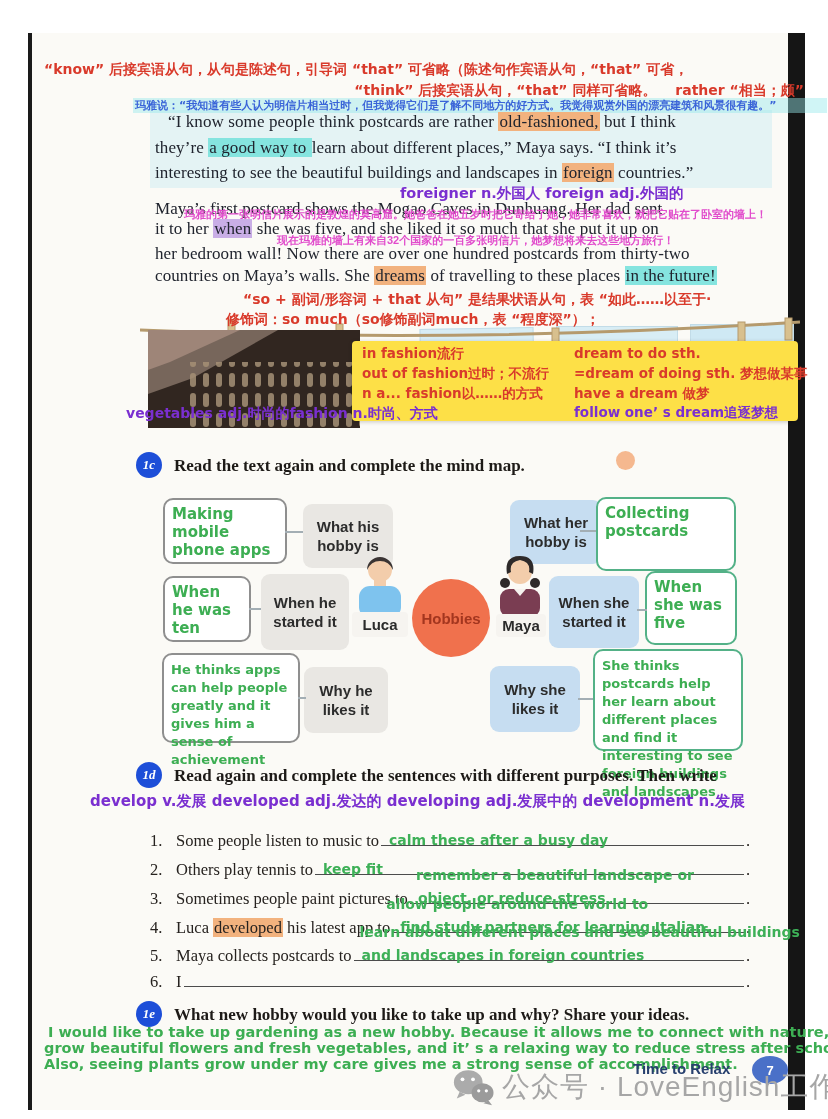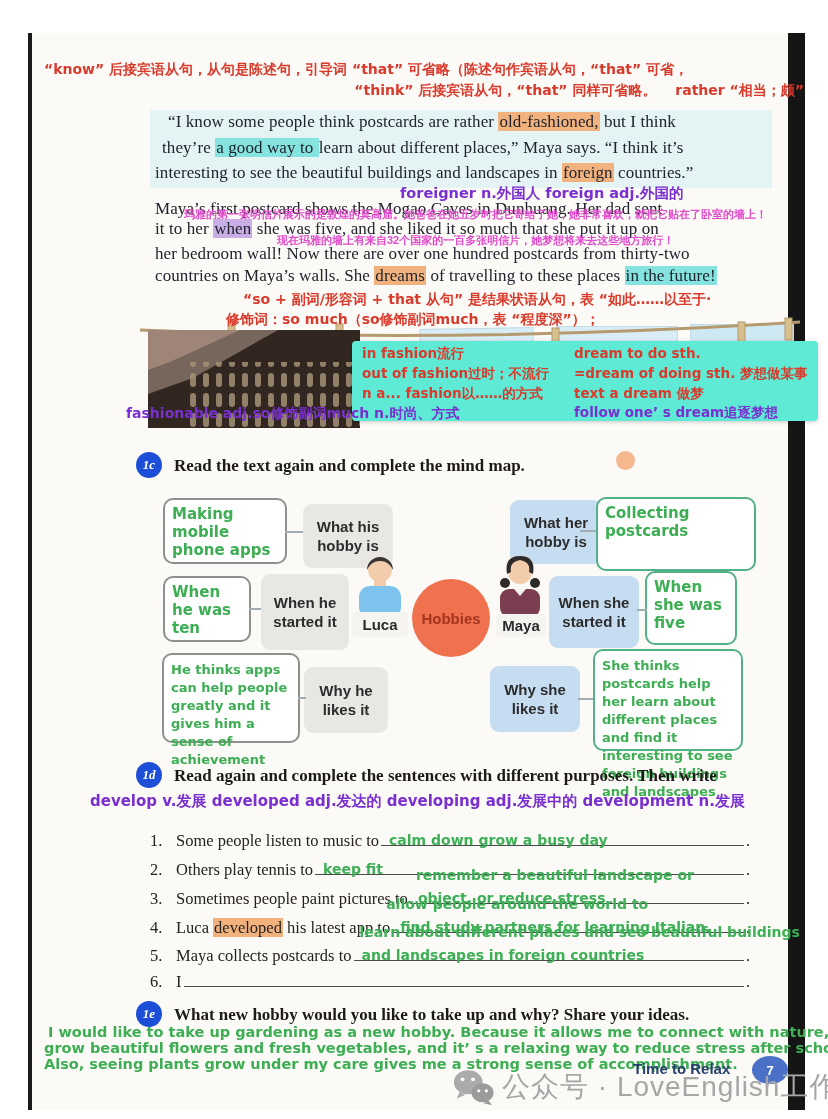--- a/index.html
+++ b/index.html
@@ -20,21 +20,21 @@
   .purple-ink{color:#7a2fd0;font-weight:700;font-family:"DejaVu Sans",sans-serif;}
   .green-ink{color:#3dae53;font-weight:700;font-family:"DejaVu Sans",sans-serif;}
 
   .note-red-1{left:44px;top:59px;width:760px;font-size:14px;line-height:20px;}
   .note-red-2{left:44px;top:80px;width:760px;font-size:14px;line-height:20px;text-align:right;}
   .note-blue{left:133px;top:98px;width:690px;font-size:11px;background:rgba(150,232,236,0.45);padding:0 2px;}
 
   
   .pas{font-family:"Liberation Serif",serif;font-size:17px;color:#20242e;white-space:nowrap;letter-spacing:0.1px;}
   .pas-l1{left:168px;top:112px;}
-  .pas-l2{left:155px;top:138px;margin-left:7px;}
+  .pas-l2{left:155px;top:138px;}
   .pas-l3{left:155px;top:163px;}
   .anno-foreign{left:400px;top:184px;font-size:14.5px;}
   .pas-l4{left:155px;top:199px;}
   .pink-1{left:150px;top:207px;font-size:11px;white-space:nowrap;}
   .pas-l5{left:155px;top:219px;}
   .pink-2{left:243px;top:233px;font-size:11px;white-space:nowrap;}
   .pas-l6{left:155px;top:244px;}
   .pas-l7{left:155px;top:266px;}
   .hl-orange{background:#f2b27e;padding:0 1px;}
   .hl-cyan{background:#85e4df;padding:0 1px;}
@@ -43,21 +43,21 @@
   .sothat-1{left:243px;top:291px;font-size:14px;white-space:nowrap;z-index:6;}
   .sothat-2{left:226px;top:311px;font-size:14px;white-space:nowrap;z-index:6;}
 
   
   .postcard{background:#d8edf5;border:1px solid #c2dce8;z-index:1;}
   .pc-1{left:420px;top:328px;width:112px;height:58px;transform:rotate(-1deg);}
   .pc-2{left:556px;top:326px;width:120px;height:56px;}
   .pc-3{left:690px;top:324px;width:102px;height:72px;background:#cfe9f4;}
   .clothesline{left:140px;top:312px;z-index:2;}
   .photo{left:148px;top:330px;width:212px;height:98px;z-index:3;}
-  .note-card{left:352px;top:341px;width:446px;height:80px;background:#5eead4;border-radius:4px;box-shadow:0 1px 4px rgba(0,0,0,0.2);z-index:4;padding-left:20px;}
+  .note-card{left:352px;top:341px;width:446px;height:80px;background:#fde047;border-radius:4px;box-shadow:0 1px 4px rgba(0,0,0,0.2);z-index:4;}
   .vc-line{position:absolute;font-size:13.5px;white-space:nowrap;}
   .vc-l1{left:10px;top:4px;}  .vc-l2{left:10px;top:24px;}  .vc-l3{left:10px;top:44px;}
   .vc-r1{left:222px;top:4px;} .vc-r2{left:222px;top:24px;} .vc-r3{left:222px;top:44px;} .vc-r4{left:222px;top:63px;}
   .fashionable-line{left:126px;top:405px;font-size:14px;white-space:nowrap;z-index:5;}
 
   
   .badge{width:26px;height:26px;border-radius:50%;background:#1d4ed8;color:#ffffff;font-family:"Liberation Serif",serif;font-style:italic;font-weight:700;font-size:13px;display:flex;align-items:center;justify-content:center;z-index:2;}
   .badge-1c{left:136px;top:452px;}
   .badge-1d{left:136px;top:762px;}
   .badge-1e{left:136px;top:1001px;}
@@ -75,21 +75,21 @@
   .mm-q{border-radius:9px;display:flex;align-items:center;justify-content:center;text-align:center;font-weight:700;font-size:15px;line-height:19px;color:#2c2c2c;box-sizing:border-box;padding:4px;}
   .mm-gray{background:#e9e7e3;}
   .mm-blue{background:#c6ddf1;}
   .b-a-his{left:163px;top:498px;width:124px;height:66px;}
   .b-q-his{left:303px;top:504px;width:90px;height:64px;}
   .b-a-start-he{left:163px;top:576px;width:88px;height:66px;}
   .b-q-start-he{left:261px;top:574px;width:88px;height:76px;}
   .b-a-likes-he{left:162px;top:653px;width:138px;height:90px;}
   .b-q-likes-he{left:304px;top:667px;width:84px;height:66px;}
   .b-q-her{left:490px;top:500px;width:92px;height:64px;margin-left:20px;}
-  .b-a-her{left:596px;top:497px;width:160px;height:74px;}
+  .b-a-her{left:596px;top:497px;width:140px;height:74px;}
   .b-q-start-she{left:549px;top:576px;width:90px;height:72px;}
   .b-a-start-she{left:645px;top:571px;width:92px;height:74px;}
   .b-q-likes-she{left:490px;top:666px;width:90px;height:66px;}
   .b-a-likes-she{left:593px;top:649px;width:150px;height:102px;}
   .hobbies-circle{left:412px;top:579px;width:78px;height:78px;border-radius:50%;background:#f0714d;display:flex;align-items:center;justify-content:center;font-weight:700;font-size:15px;color:#a33категория;color:#a3361f;z-index:3;}
   .name-pill{background:#f6f4f0;color:#2b2b2b;font-weight:700;font-size:15px;display:flex;align-items:center;justify-content:center;border-radius:4px;z-index:2;}
   .pill-luca{left:352px;top:612px;width:56px;height:25px;}
   .pill-maya{left:496px;top:614px;width:50px;height:23px;}
   .avatar{z-index:2;}
   .av-luca{left:356px;top:548px;}
@@ -128,20 +128,21 @@
 
 <div class="stage">
 
   <div class="abs page-bg"></div>
   <div class="abs edge-left"></div>
   <div class="abs edge-right"></div>
   <div class="abs cyan-wash"></div>
 
   <div class="abs note-red-1 red-ink">“know” 后接宾语从句，从句是陈述句，引导词 “that” 可省略（陈述句作宾语从句，“that” 可省，</div>
   <div class="abs note-red-2 red-ink">“think” 后接宾语从句，“that” 同样可省略。　 rather “相当；颇”</div>
+  <div class="abs note-blue blue-ink">玛雅说：“我知道有些人认为明信片相当过时，但我觉得它们是了解不同地方的好方式。我觉得观赏外国的漂亮建筑和风景很有趣。”</div>
 
   <div class="abs pas pas-l1"><span>“I know some people think postcards are rather </span><span class="hl-orange">old-fashioned,</span><span> but I think</span></div>
   <div class="abs pas pas-l2"><span>they’re </span><span class="hl-cyan">a good way to </span><span>learn about different places,” Maya says. “I think it’s</span></div>
   <div class="abs pas pas-l3"><span>interesting to see the beautiful buildings and landscapes in </span><span class="hl-orange">foreign</span><span> countries.”</span></div>
   <div class="abs anno-foreign purple-ink">foreigner n.外国人 foreign adj.外国的</div>
   <div class="abs pas pas-l4">Maya’s first postcard shows the Mogao Caves in Dunhuang. Her dad sent</div>
   <div class="abs pink-1 pink-ink">玛雅的第一张明信片展示的是敦煌的莫高窟。她爸爸在她五岁时把它寄给了她，她非常喜欢，就把它贴在了卧室的墙上！</div>
   <div class="abs pas pas-l5"><span>it to her </span><span class="hl-purple">when</span><span> she was five, and she liked it so much that she put it up on</span></div>
   <div class="abs pink-2 pink-ink">现在玛雅的墙上有来自32个国家的一百多张明信片，她梦想将来去这些地方旅行！</div>
   <div class="abs pas pas-l6">her bedroom wall! Now there are over one hundred postcards from thirty-two</div>
@@ -176,24 +177,24 @@
       <rect x="38" y="32" width="174" height="66" fill="url(#tw)" opacity="0.85"></rect>
       <rect width="212" height="98" fill="rgba(20,12,8,0.18)"></rect>
     </svg>
   </div>
   <div class="abs note-card">
     <div class="vc-line vc-l1 red-ink">in fashion流行</div>
     <div class="vc-line vc-l2 red-ink">out of fashion过时；不流行</div>
     <div class="vc-line vc-l3 red-ink">n a... fashion以……的方式</div>
     <div class="vc-line vc-r1 red-ink">dream to do sth.</div>
     <div class="vc-line vc-r2 red-ink">=dream of doing sth. 梦想做某事</div>
-    <div class="vc-line vc-r3 red-ink">text a dream  做梦</div>
+    <div class="vc-line vc-r3 red-ink">have a dream  做梦</div>
     <div class="vc-line vc-r4 purple-ink">follow one’ s dream追逐梦想</div>
   </div>
-  <div class="abs fashionable-line purple-ink">fashionable adj.so修饰副词much n.时尚、方式</div>
+  <div class="abs fashionable-line purple-ink">vegetables adj.时尚的fashion n.时尚、方式</div>
 
   <div class="abs badge badge-1c">1c</div>
   <div class="abs sec-title title-1c">Read the text again and complete the mind map.</div>
   <div class="abs decor-dot"></div>
 
   <div class="abs conn c1"></div>
   <div class="abs conn c2"></div>
   <div class="abs conn c3"></div>
   <div class="abs conn c4"></div>
   <div class="abs conn c5"></div>
@@ -236,21 +237,21 @@
   <div class="abs name-pill pill-maya">Maya</div>
 
   <div class="abs badge badge-1d">1d</div>
   <div class="abs sec-title title-1d">Read again and complete the sentences with different purposes. Then write</div>
   <div class="abs purple-vocab purple-ink">develop v.发展 developed adj.发达的 developing adj.发展中的 development n.发展</div>
 
   <div class="abs srow r1">
     <span class="num">1.</span>
     <span class="stext">Some people listen to music to</span>
     <span class="uline">
-        <span class="uans">calm down grow a busy day</span>
+        <span class="uans">calm these after a busy day</span>
       </span>
     <span>.</span>
   </div>
   <div class="abs srow r2">
     <span class="num">2.</span>
     <span class="stext">Others play tennis to</span>
     <span class="uline">
         <span class="uans">keep fit</span>
       </span>
     <span>.</span>

